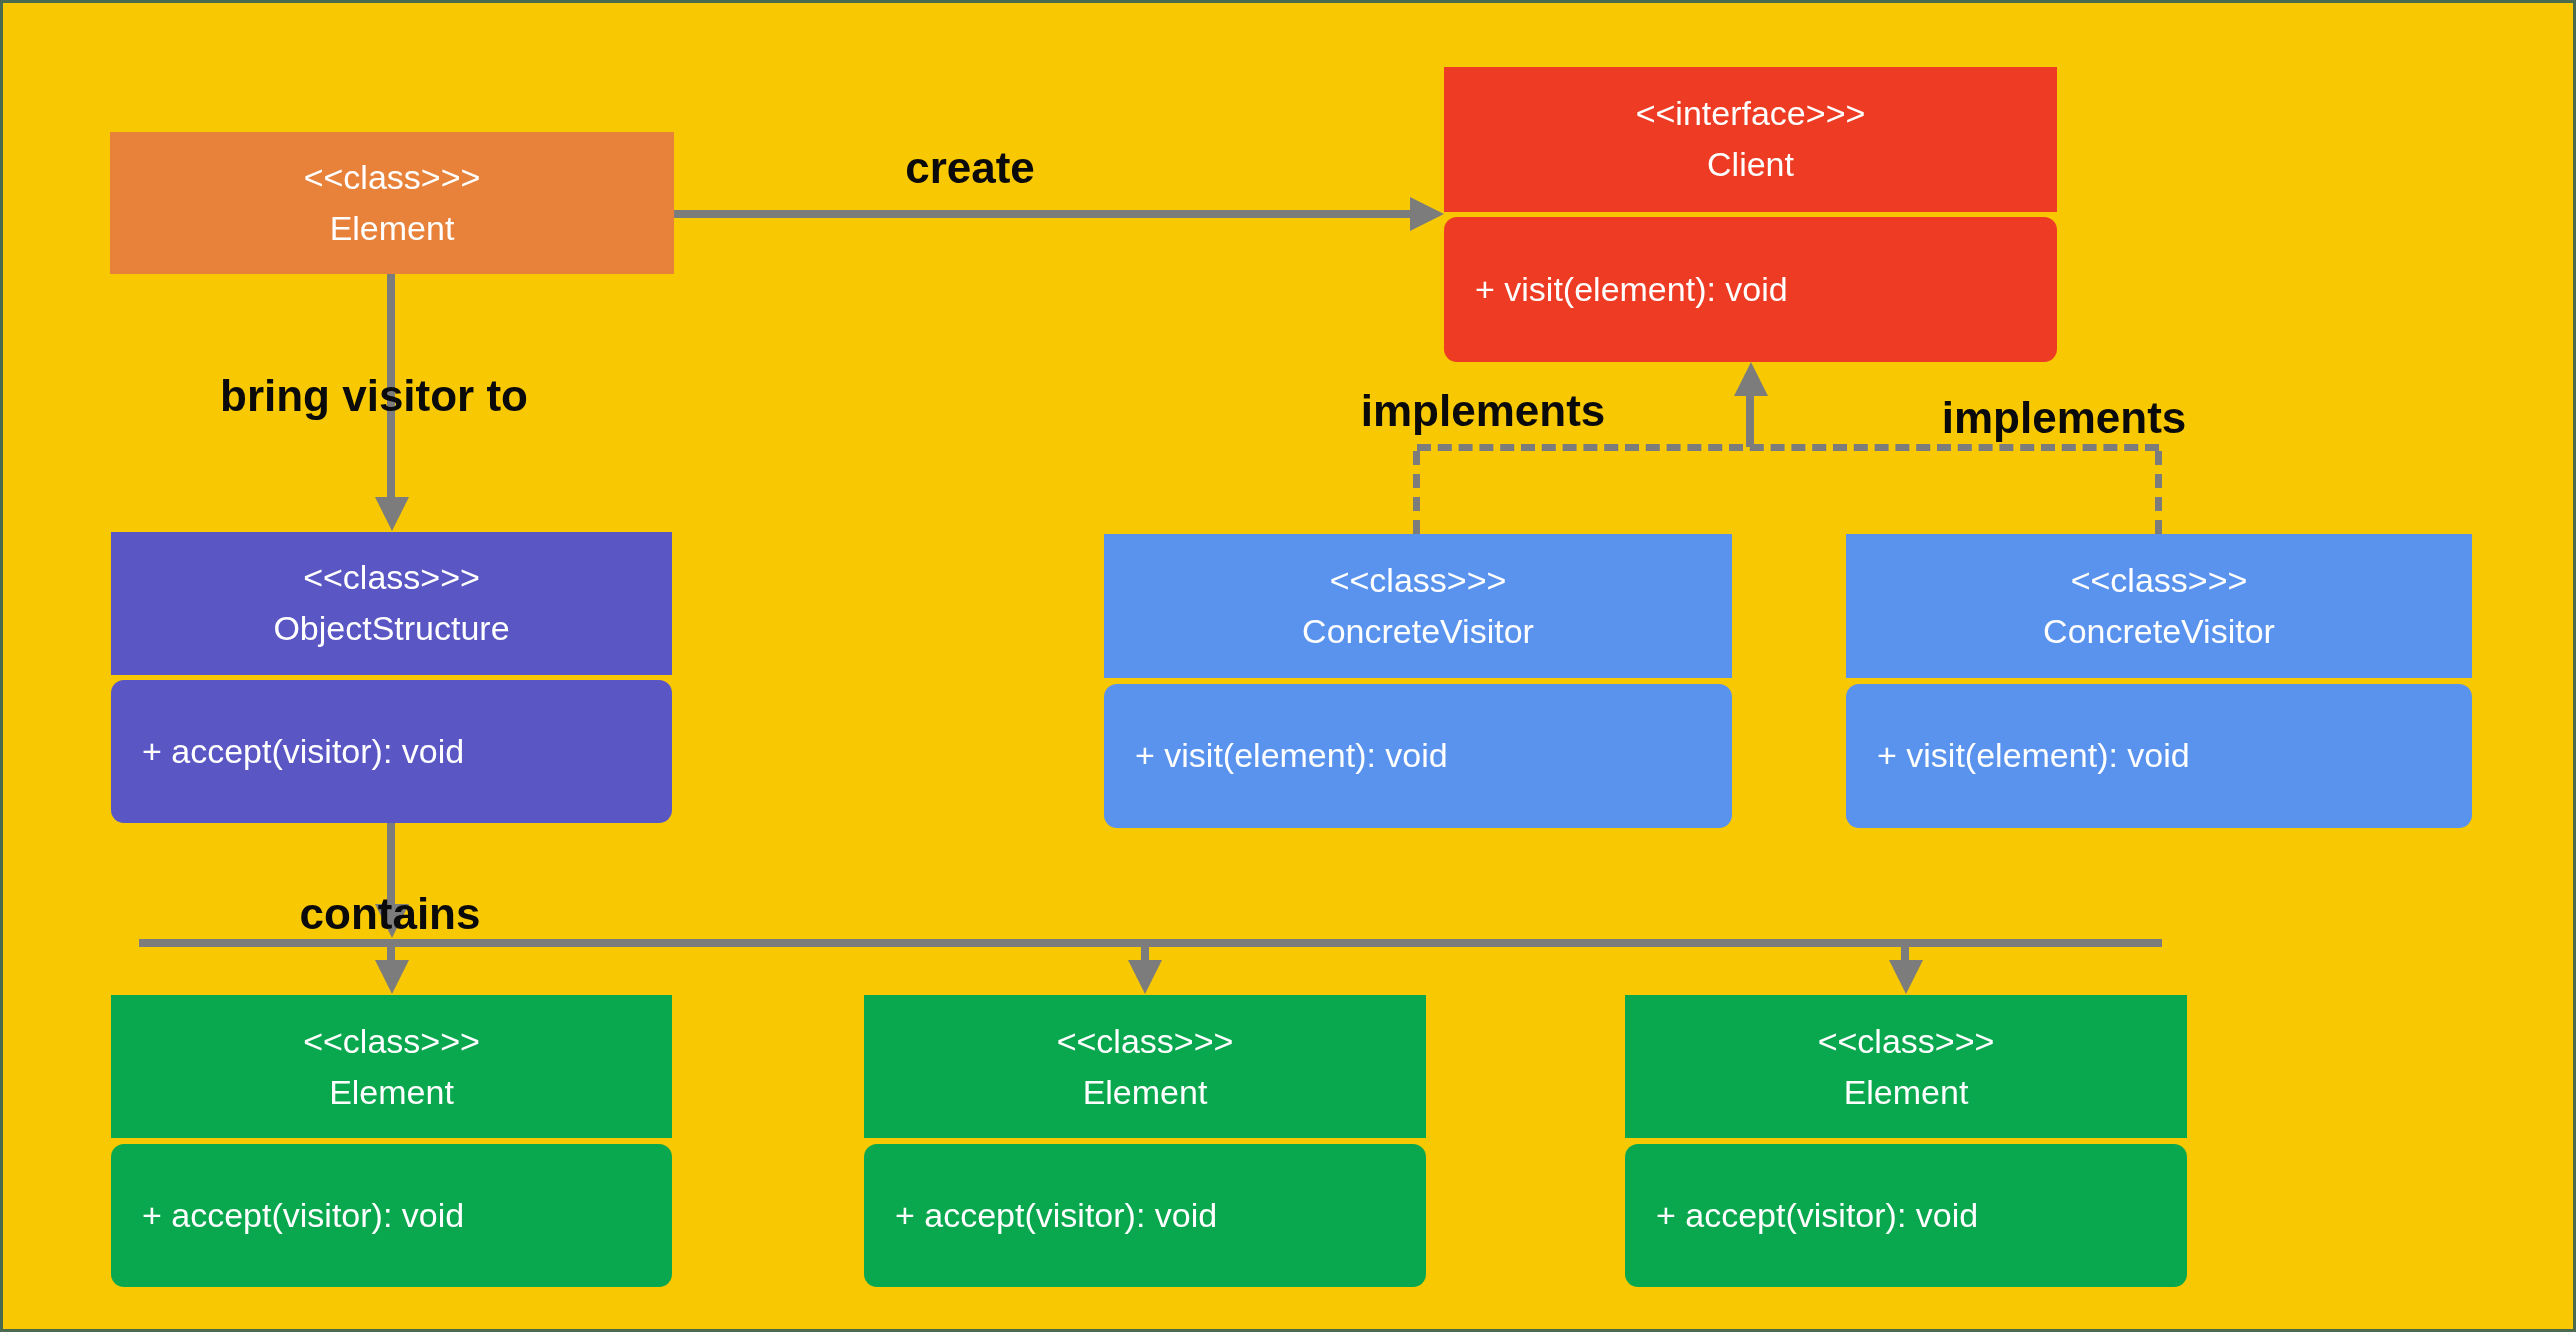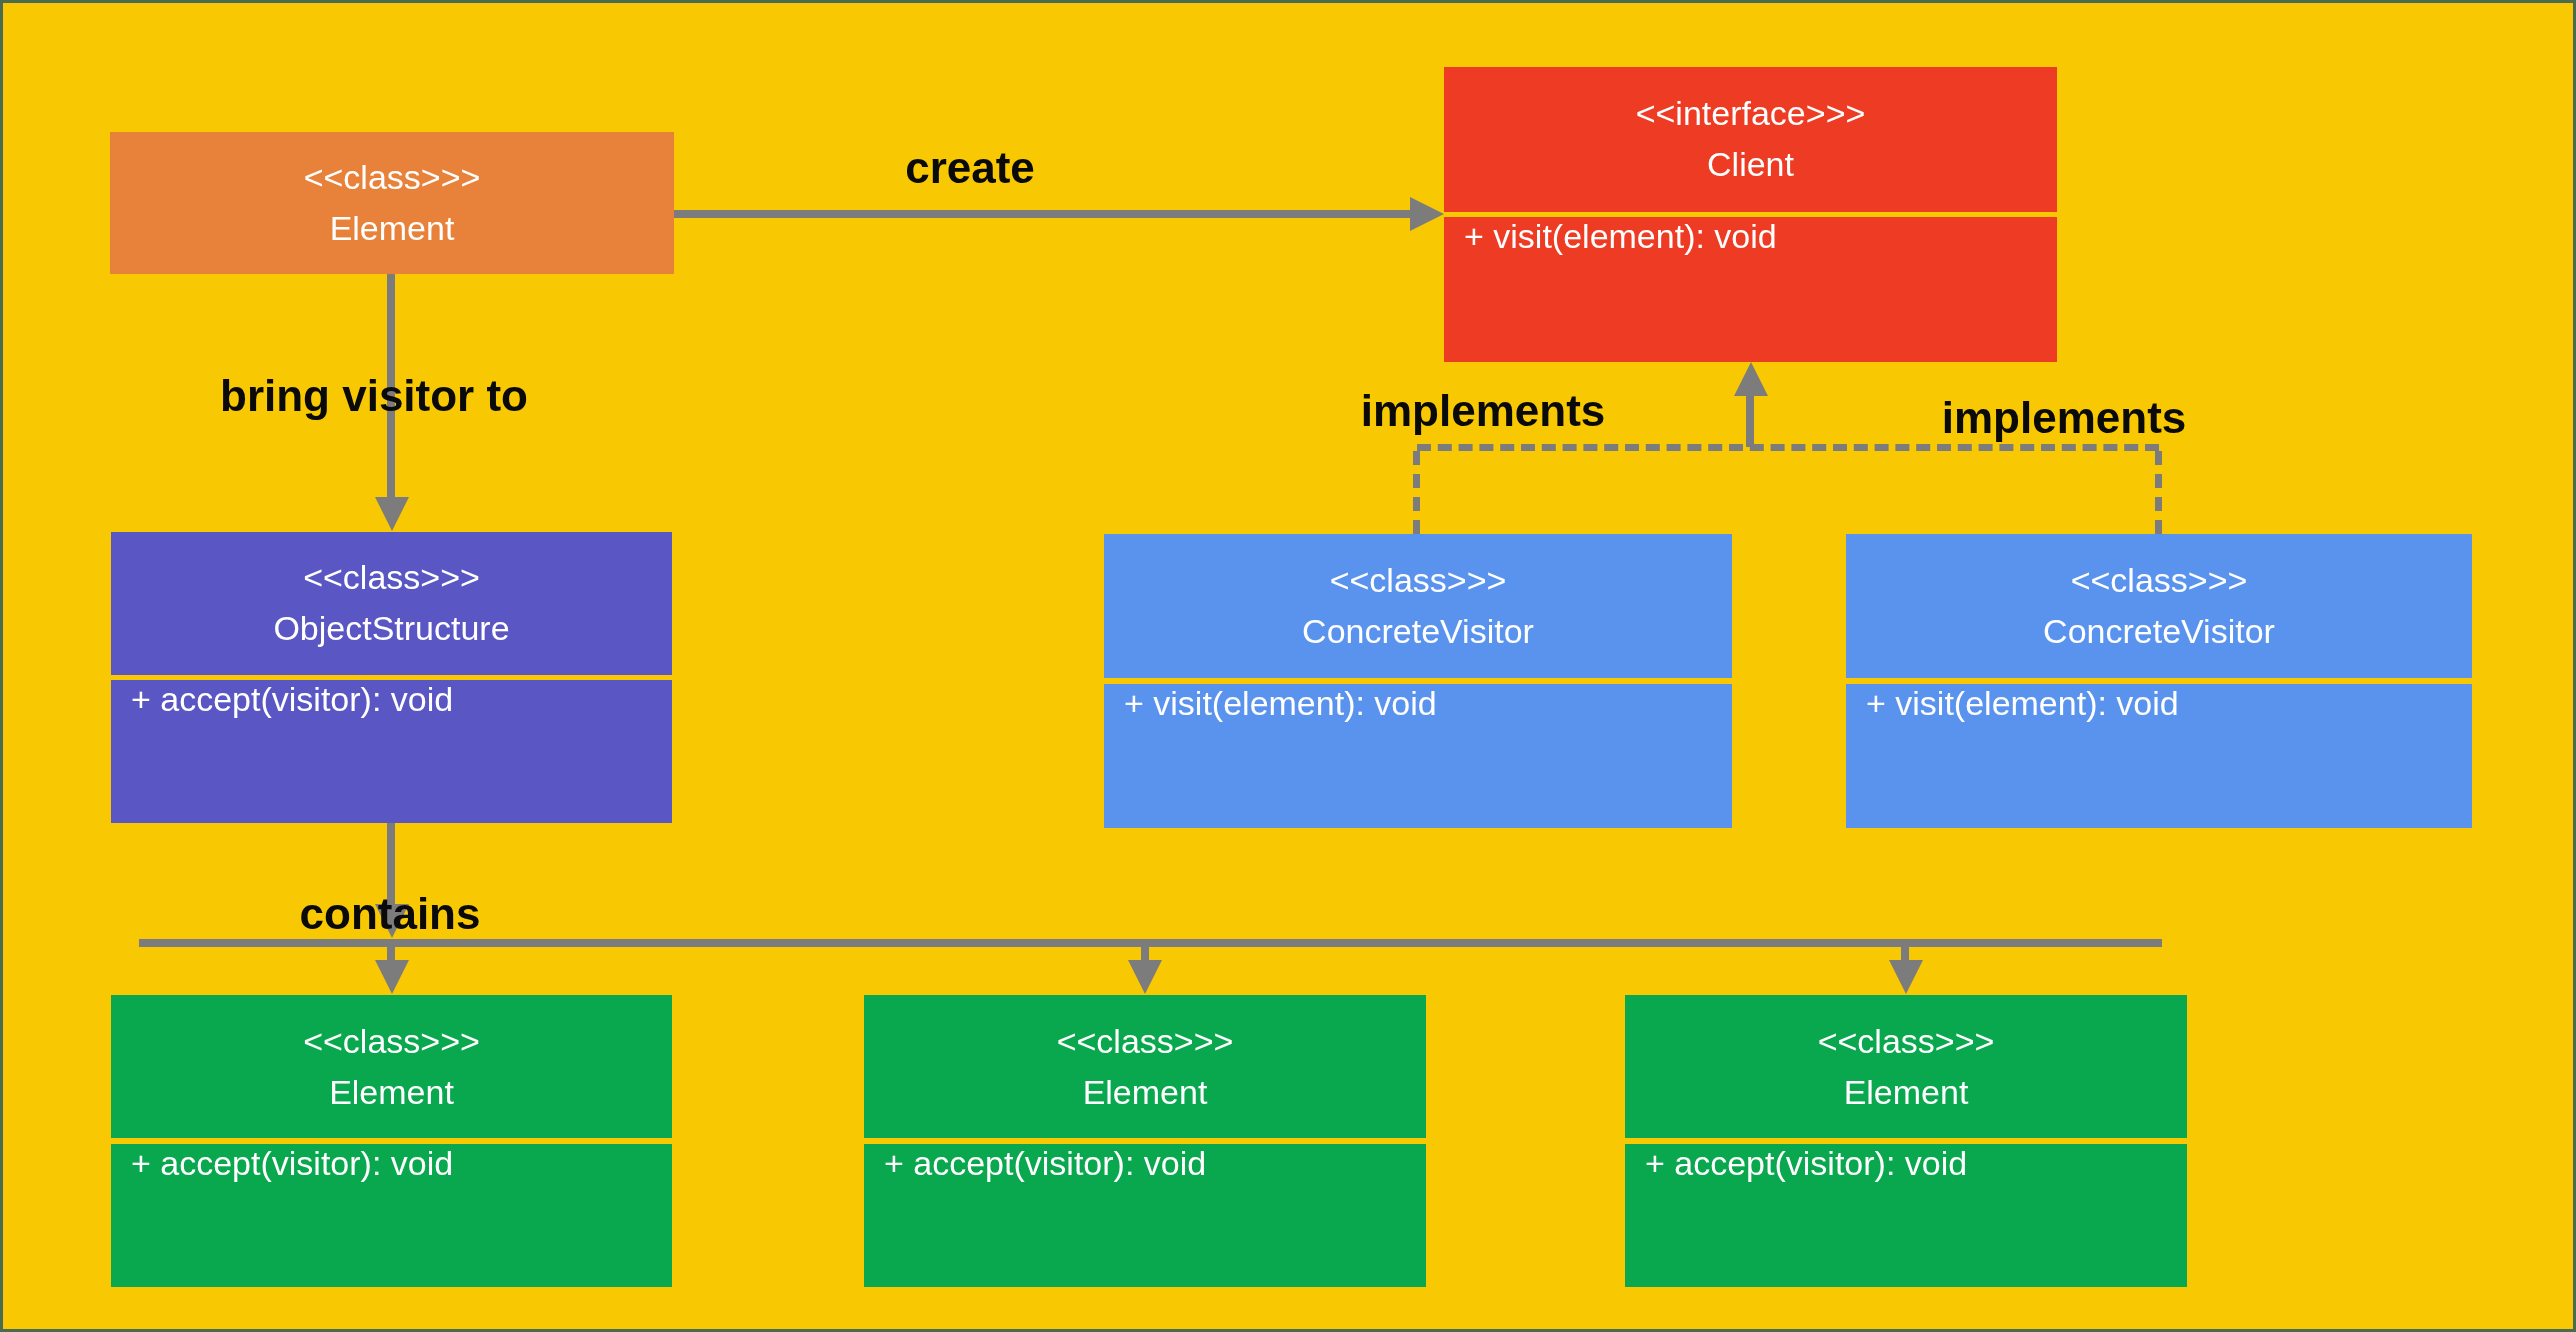--- a/index.html
+++ b/index.html
@@ -23,23 +23,24 @@
     flex-direction: column;
     align-items: center;
     justify-content: center;
     color: #FFFFFF;
     text-align: center;
   }
   .box-gap { height: 5.5px; flex: 0 0 5.5px; }
   .box-body {
     flex: 1;
     display: flex;
-    align-items: flex-start;
+    align-items: center;
     color: #FFFFFF;
-    padding-left: 20px;
+    padding-left: 31px;
+    border-radius: 13px;
   }
   .stereotype, .box-name {
     font-size: 34px;
     line-height: 1.5;
     font-weight: 400;
     letter-spacing: 0px;
   }
   .method { font-size: 34px; font-weight: 400; }
   .line { position: absolute; background: #7C7C7C; }
   .dash-h { position: absolute; height: 0; border-top: 7.8px dashed #7C7C7C; }

